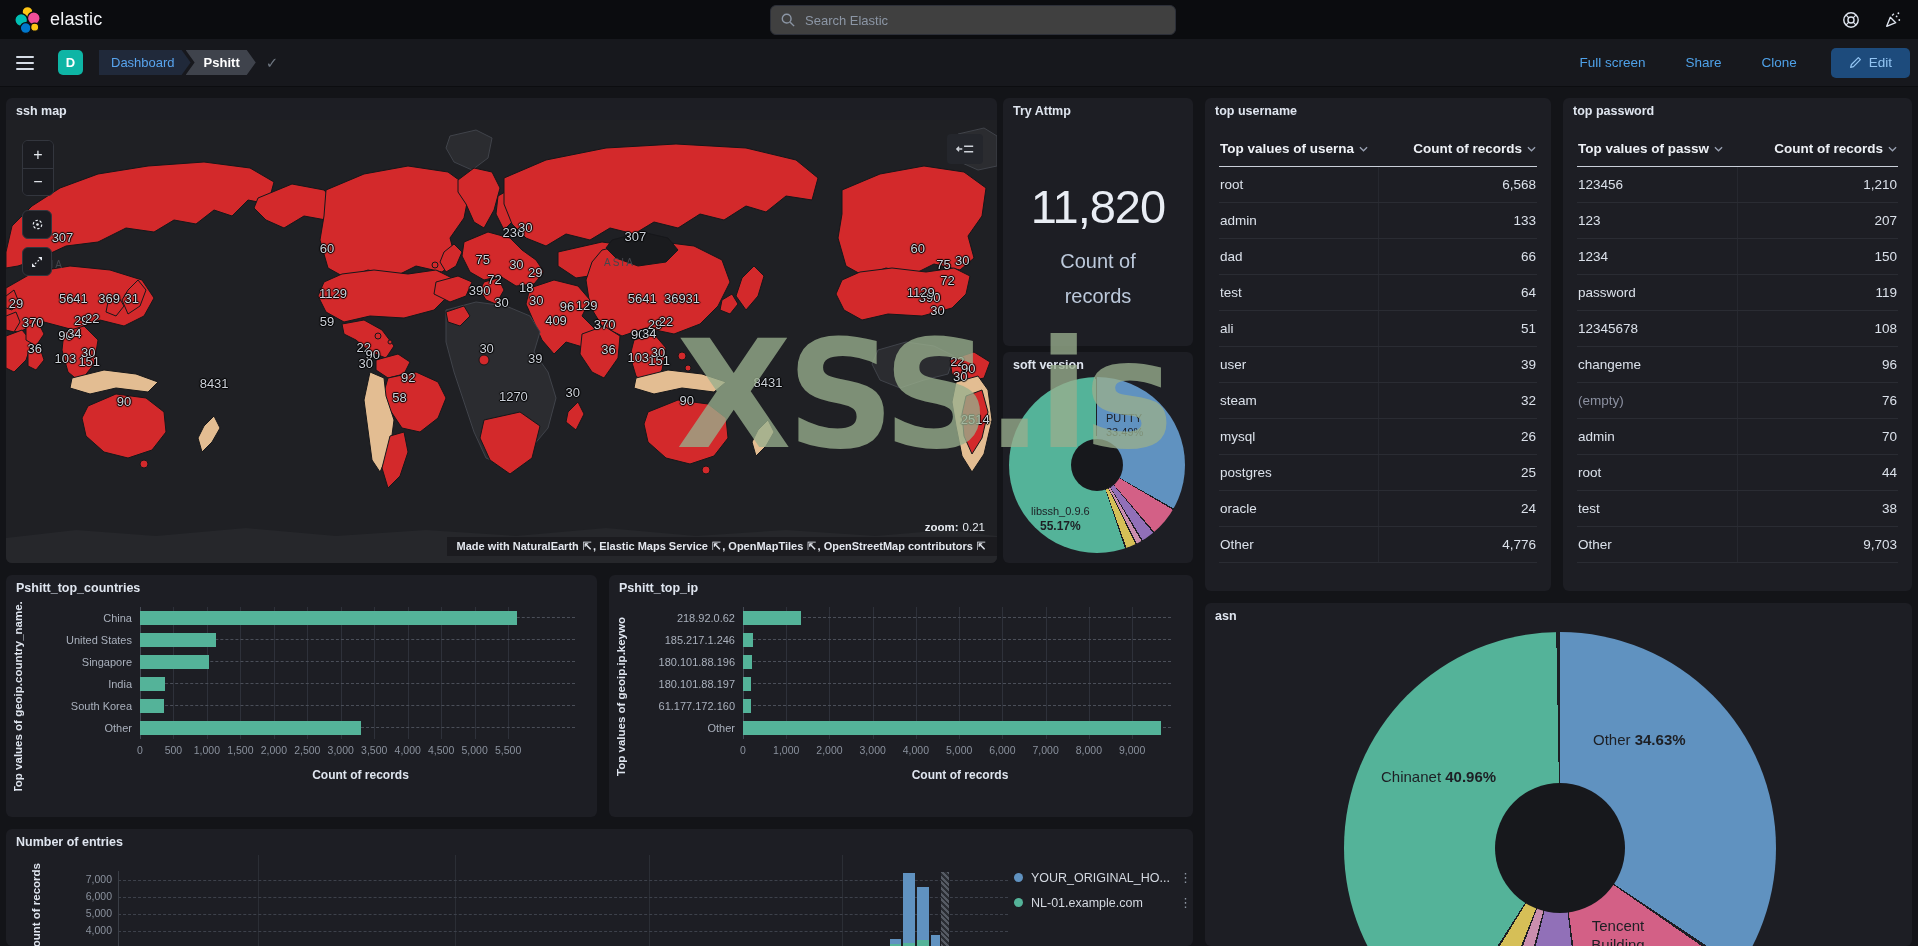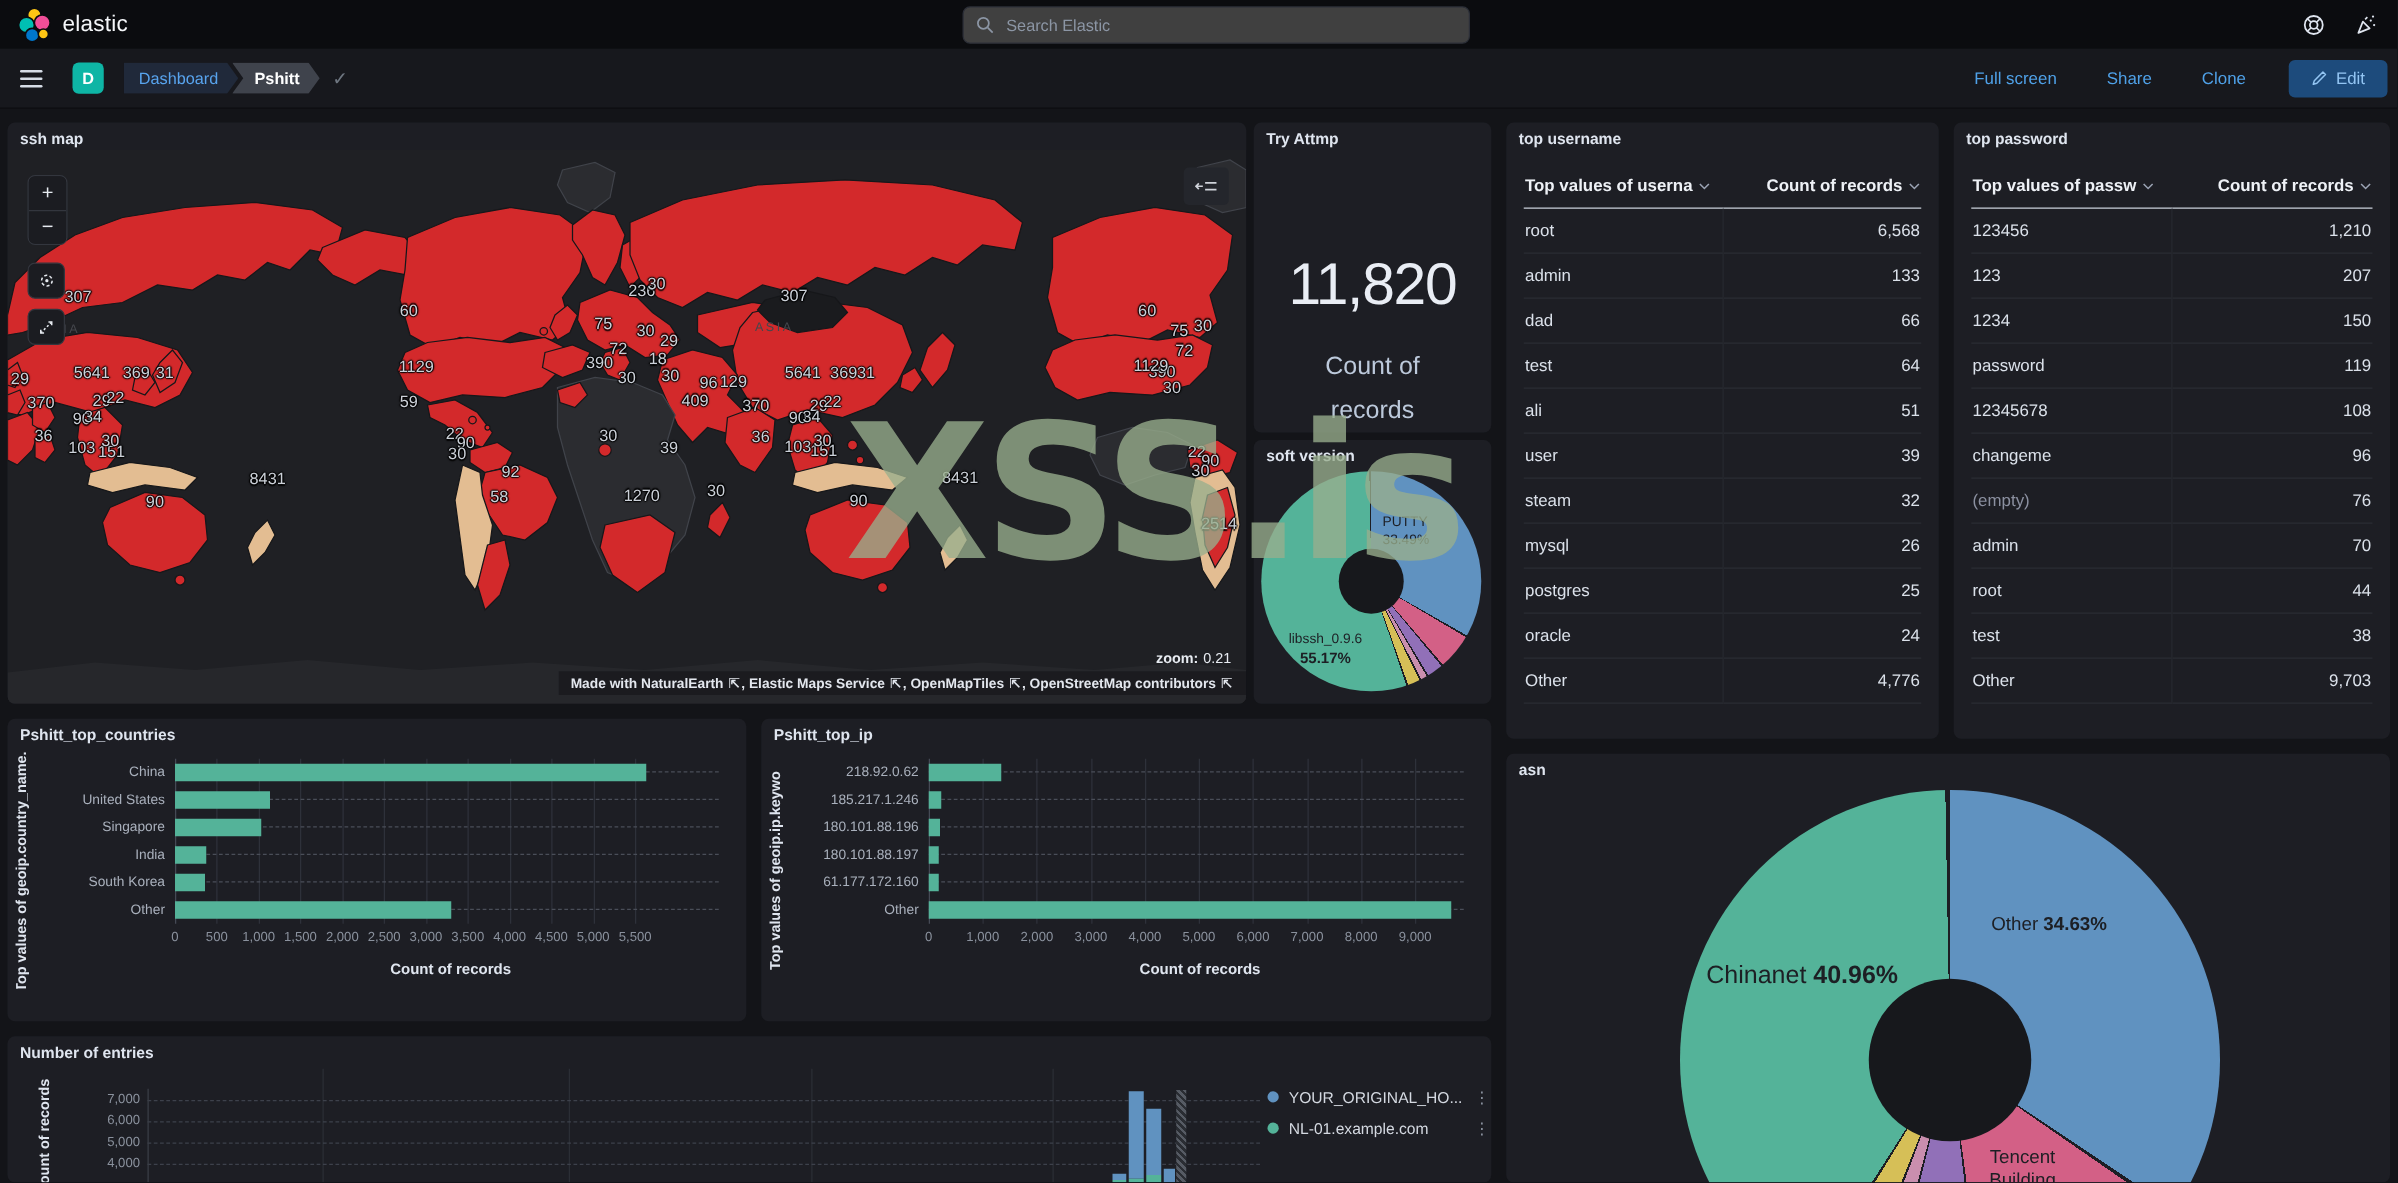--- a/index.html
+++ b/index.html
@@ -39,21 +39,21 @@
   .mc-group{background:#1b1c21;border:1px solid #33363e;border-radius:6px;overflow:hidden;width:30px;}
   .mc-btn{width:30px;height:27px;background:#1b1c21;border:0;color:#e6eaf0;font-size:16px;cursor:pointer;display:flex;align-items:center;justify-content:center;}
   .mc-group .mc-btn + .mc-btn{border-top:1px solid #33363e;}
   .mc-single{margin-top:14px;border:1px solid #33363e;border-radius:6px;width:30px;height:29px;}
   .legend-toggle{position:absolute;right:14px;top:36px;width:36px;height:30px;background:#24262c;border:0;border-radius:4px;display:flex;align-items:center;justify-content:center;cursor:pointer;z-index:5;}
   .map-zoom{position:absolute;right:12px;bottom:30px;font-size:11.5px;color:#e7ebf1;z-index:5;}
   .map-zoom b{margin-right:4px;}
   .map-attrib{position:absolute;right:0;bottom:7px;background:rgba(18,19,22,.55);padding:3px 10px;font-size:11px;font-weight:600;color:#e3e7ee;z-index:5;white-space:nowrap;}
   .map-attrib .ext{display:inline-block;margin:0 1px 0 4px;}
   
-  .metric-body{position:absolute;inset:22px 0 0 0;display:flex;flex-direction:column;align-items:center;justify-content:flex-end;gap:12px;}
+  .metric-body{position:absolute;inset:22px 0 0 0;display:flex;flex-direction:column;align-items:center;justify-content:center;}
   .metric-value{font-size:47px;color:#e9edf4;margin-top:26px;letter-spacing:-1px;}
   .metric-caption{font-size:20px;color:#bcc9db;text-align:center;width:120px;line-height:1.75;margin-top:10px;}
   
   .tbl{position:absolute;left:14px;right:14px;top:32px;border-collapse:collapse;width:calc(100% - 28px);table-layout:fixed;}
   .tbl th{font-size:13.5px;font-weight:700;color:#eef1f6;text-align:left;height:34px;border-bottom:1px solid #c9cfd9;cursor:pointer;white-space:nowrap;}
   .tbl th.num{text-align:right;}
   .tbl th svg{margin-left:5px;vertical-align:1px;}
   .tbl td{font-size:13.5px;color:#dbe1ea;height:33px;border-bottom:1px solid #2a2c33;}
   .tbl td.v{text-align:right;border-left:1px solid #26282f;}
   .tbl td.muted{color:#8b90a0;}
@@ -706,21 +706,21 @@
       </div>
   </div>
 
   <div class="panel" style="left:1205px;top:603px;width:707px;height:343px;">
     <div class="panel-title">asn</div>
     <div class="pie" style="left: 139px; top: 29px; width: 432px; height: 432px; background: conic-gradient(rgb(96, 146, 192) 0deg, rgb(96, 146, 192) 123.67deg, rgb(29, 30, 36) 123.67deg, rgb(29, 30, 36) 124.67deg, rgb(211, 96, 134) 124.67deg, rgb(211, 96, 134) 172.27deg, rgb(29, 30, 36) 172.27deg, rgb(29, 30, 36) 173.27deg, rgb(145, 112, 184) 173.27deg, rgb(145, 112, 184) 193.87deg, rgb(29, 30, 36) 193.87deg, rgb(29, 30, 36) 194.87deg, rgb(202, 142, 174) 194.87deg, rgb(202, 142, 174) 200.71deg, rgb(29, 30, 36) 200.71deg, rgb(29, 30, 36) 201.71deg, rgb(214, 191, 87) 201.71deg, rgb(214, 191, 87) 211.54deg, rgb(29, 30, 36) 211.54deg, rgb(29, 30, 36) 212.54deg, rgb(84, 179, 153) 212.54deg, rgb(84, 179, 153) 359deg, rgb(29, 30, 36) 359deg, rgb(29, 30, 36) 360deg);"></div>
     <div class="pie-hole" style="left:290px;top:180px;width:130px;height:130px;"></div>
     <div class="pie-label" style="left:388px;top:128px;font-size:15px;">
       <span>Other</span>&nbsp;<b>34.63%</b>
     </div>
-    <div class="pie-label" style="left:160px;top:165px;font-size:20px;">
+    <div class="pie-label" style="left:176px;top:165px;font-size:15px;">
       <span>Chinanet</span>&nbsp;<b>40.96%</b>
     </div>
     <div class="pie-label" style="left:378px;top:314px;font-size:15px;text-align:center;width:70px;">
       <div>Tencent</div>
       <div>Building</div>
     </div>
   </div>
 
   <div class="watermark">XSS.is</div>
 </div>

